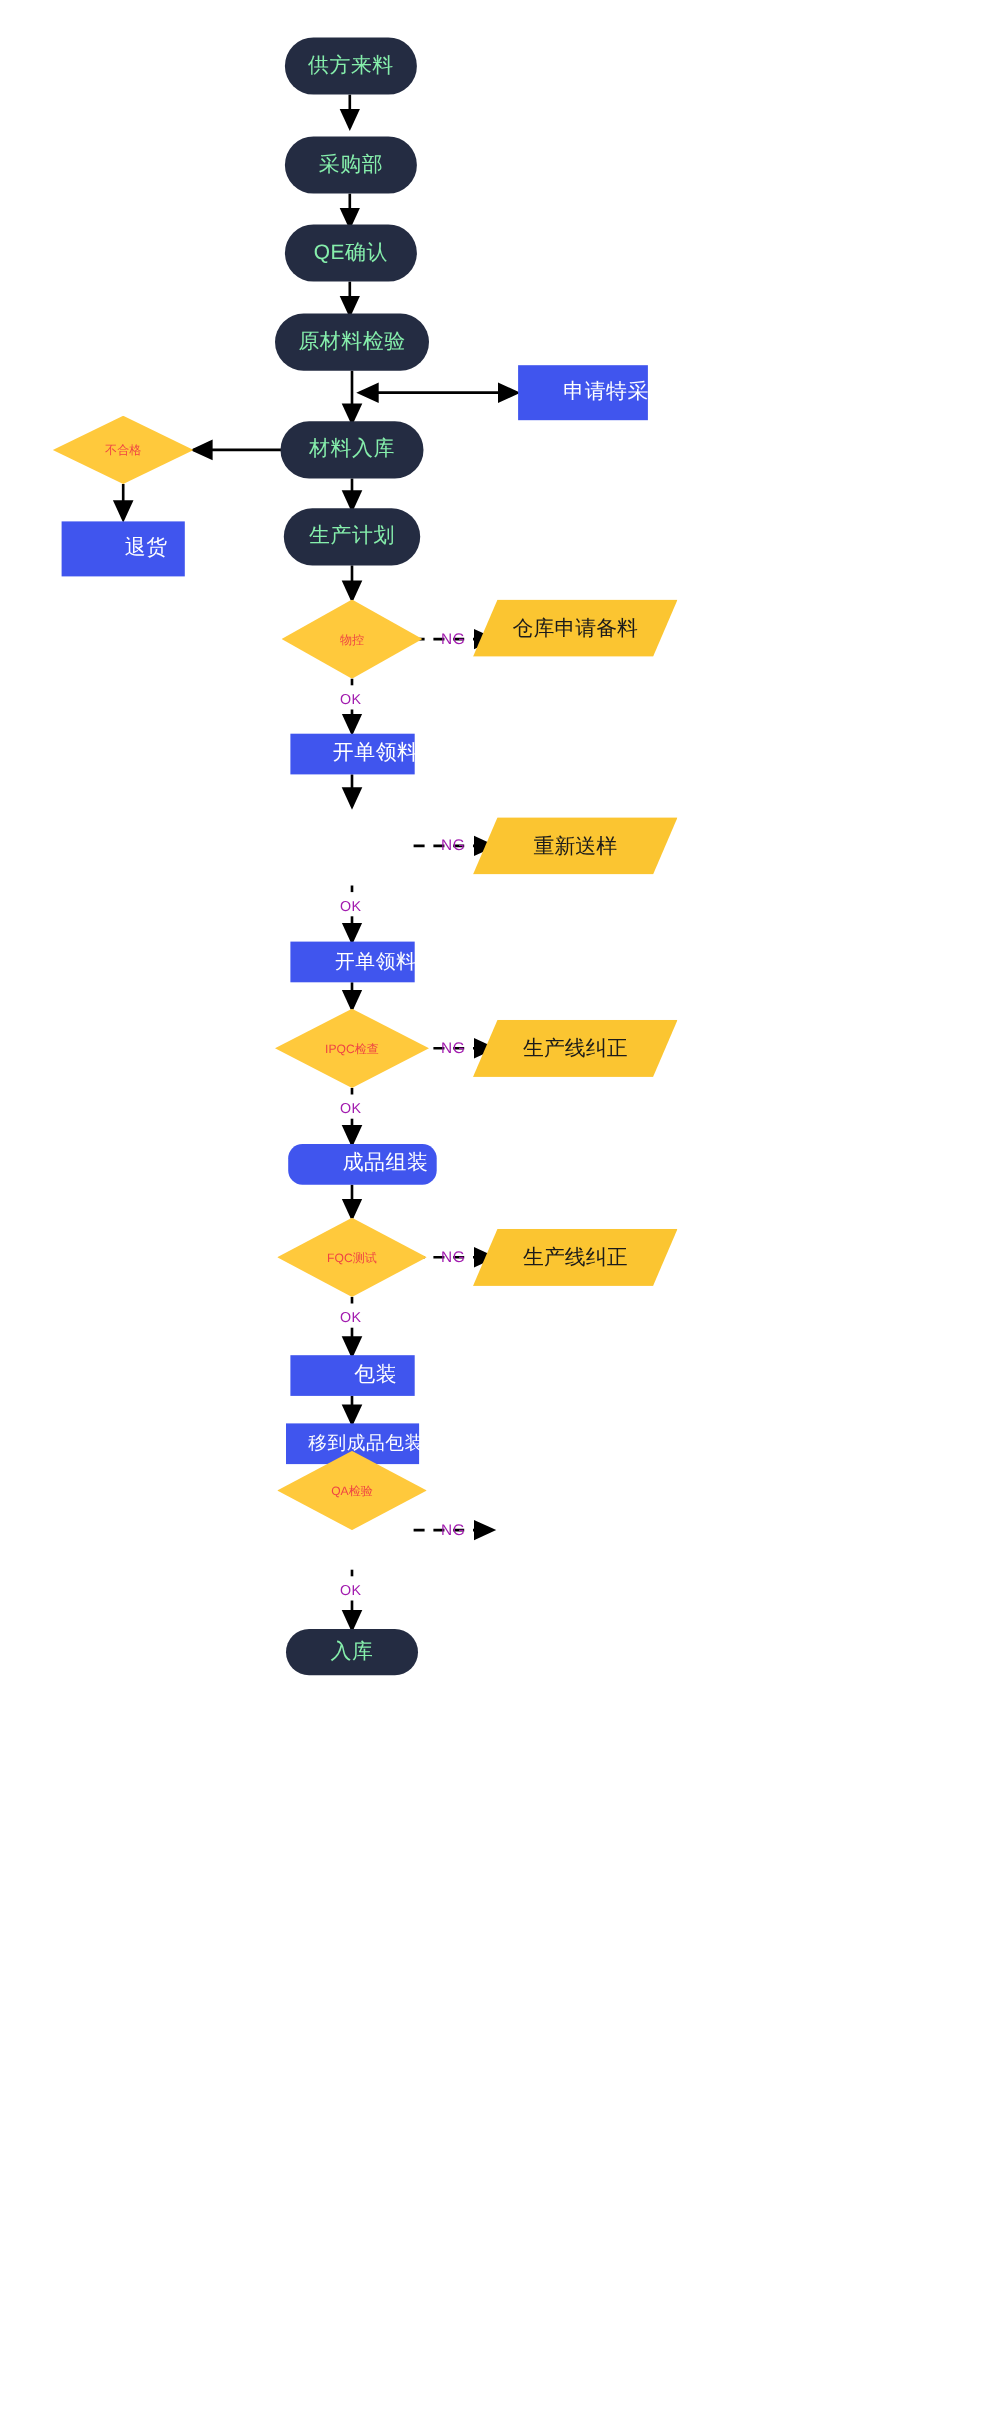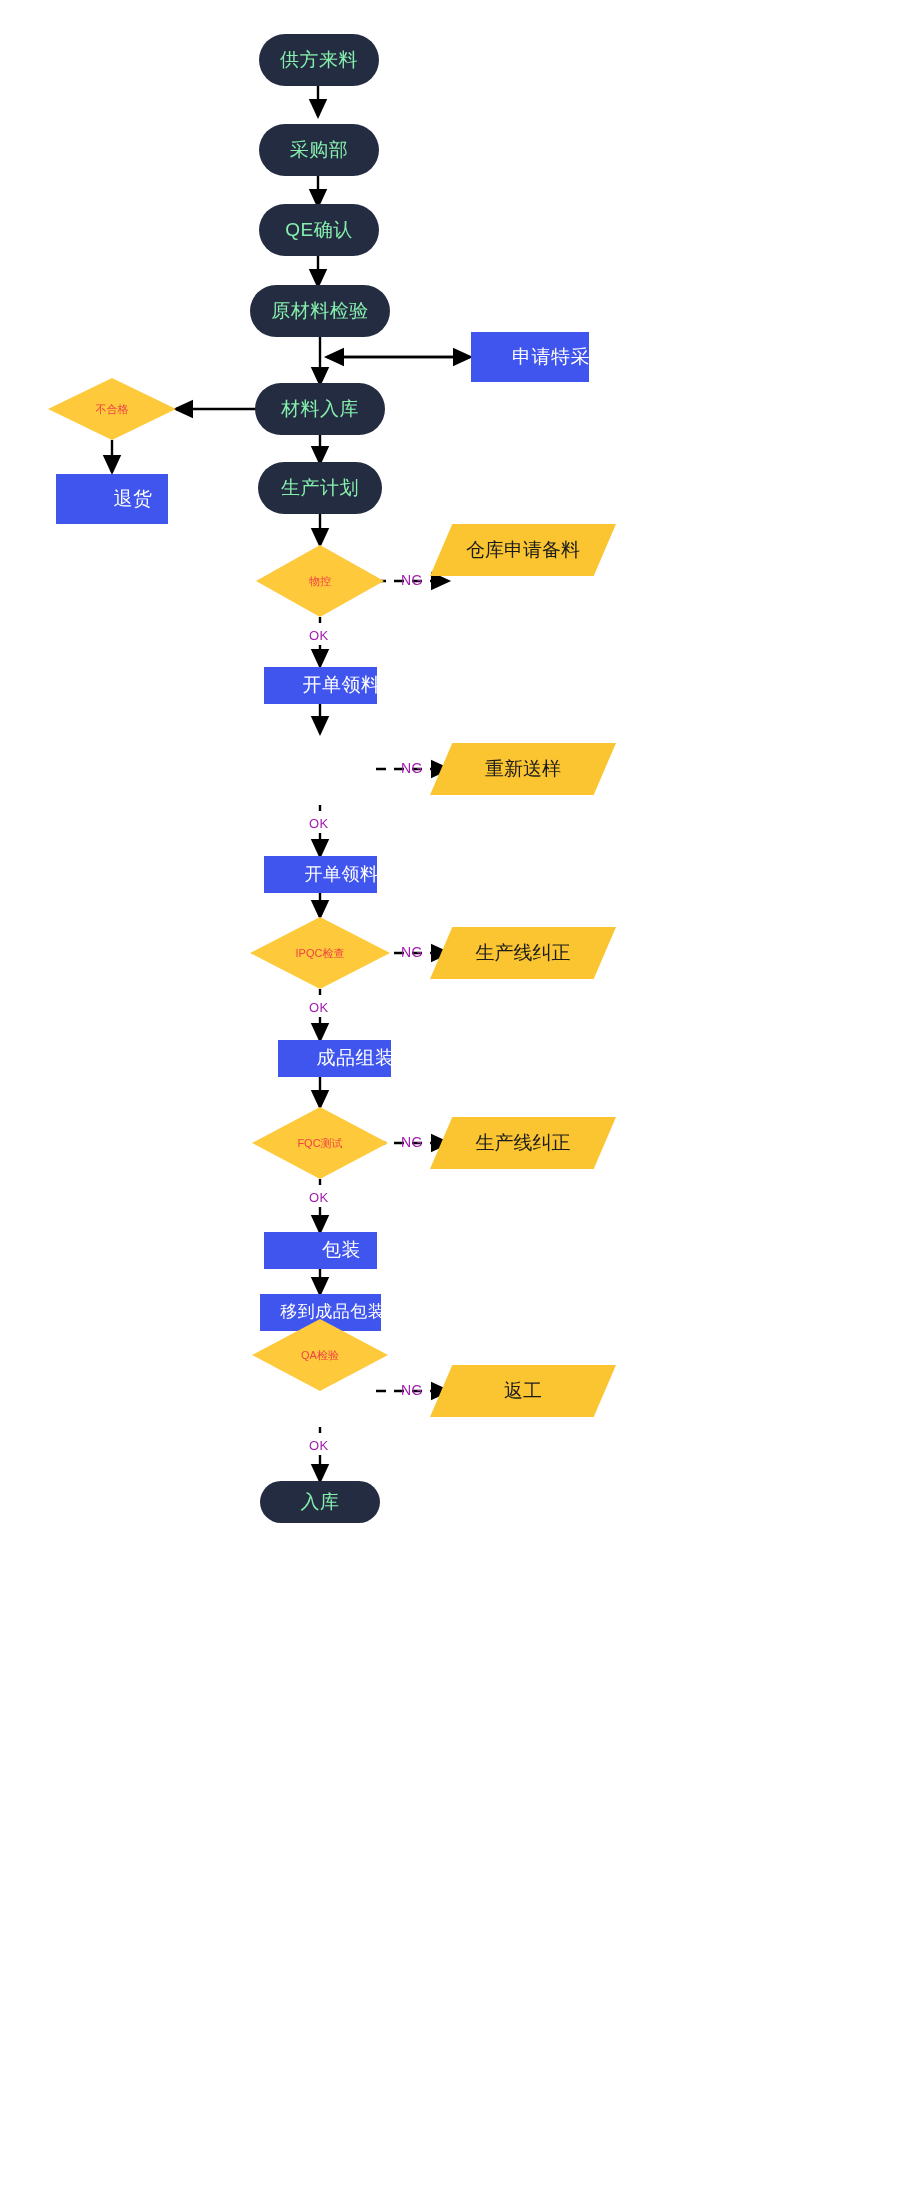--- a/index.html
+++ b/index.html
@@ -133,21 +133,21 @@
   </div>
 
   <div class="node proc" style="left:264px;top:667px;width:113px;height:37px;">
     <span>开单领料</span>
   </div>
 
   <div class="node proc" style="left:264px;top:856px;width:113px;height:37px;font-size:18px;">
     <span>开单领料</span>
   </div>
 
-  <div class="node proc" style="left:278px;top:1040px;width:113px;height:37px;">
+  <div class="node proc" style="left:262px;top:1040px;width:135px;height:37px;border-radius:13px;">
     <span>成品组装</span>
   </div>
 
   <div class="node proc" style="left:264px;top:1232px;width:113px;height:37px;">
     <span>包装</span>
   </div>
 
   <div class="node proc" style="left:260px;top:1294px;width:121px;height:37px;font-size:17px;">
     <span>移到成品包装区</span>
   </div>
@@ -171,44 +171,40 @@
   <div class="diamond-wrap" style="left:252px;top:1107px;width:136px;height:72px;">
     <div class="diamond-shape"></div>
     <div class="diamond-label">FQC测试</div>
   </div>
 
   <div class="diamond-wrap" style="left:252px;top:1319px;width:136px;height:72px;">
     <div class="diamond-shape"></div>
     <div class="diamond-label">QA检验</div>
   </div>
 
-  <div class="para-wrap" style="left:430px;top:524px;width:186px;height:52px;">
+  <div class="para-wrap" style="left:430px;top:545px;width:186px;height:52px;">
     <div class="para-shape"></div>
     <div class="para-label">仓库申请备料</div>
   </div>
 
   <div class="para-wrap" style="left:430px;top:743px;width:186px;height:52px;">
     <div class="para-shape"></div>
     <div class="para-label">重新送样</div>
   </div>
 
   <div class="para-wrap" style="left:430px;top:927px;width:186px;height:52px;">
     <div class="para-shape"></div>
     <div class="para-label">生产线纠正</div>
   </div>
 
   <div class="para-wrap" style="left:430px;top:1117px;width:186px;height:52px;">
     <div class="para-shape"></div>
     <div class="para-label">生产线纠正</div>
   </div>
 
-  <div class="para-wrap" style="left:430px;top:1365px;width:186px;height:52px;">
-    <div class="para-shape"></div>
-    <div class="para-label">返工</div>
-  </div>
 
   <div class="edge-label ng" style="left:401px;top:572px;">NG</div>
   <div class="edge-label" style="left:309px;top:628px;">OK</div>
 
   <div class="edge-label ng" style="left:401px;top:760px;">NG</div>
   <div class="edge-label" style="left:309px;top:816px;">OK</div>
 
   <div class="edge-label ng" style="left:401px;top:944px;">NG</div>
   <div class="edge-label" style="left:309px;top:1000px;">OK</div>
 

